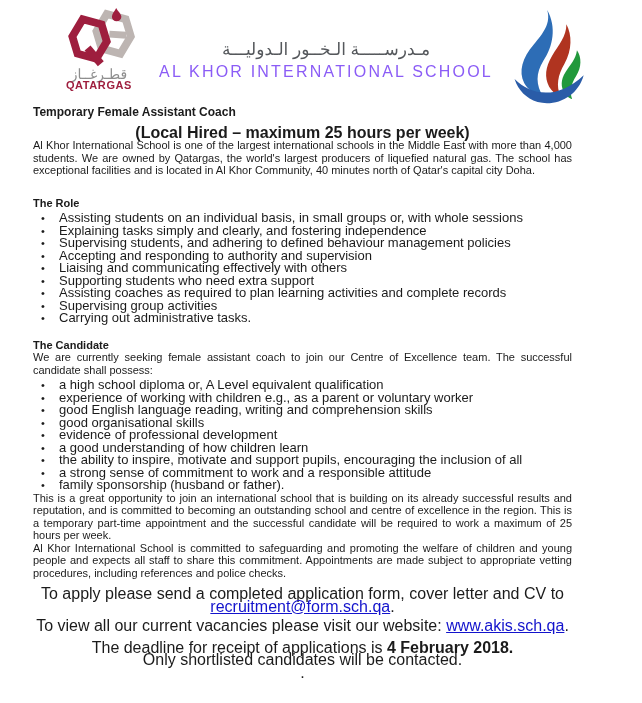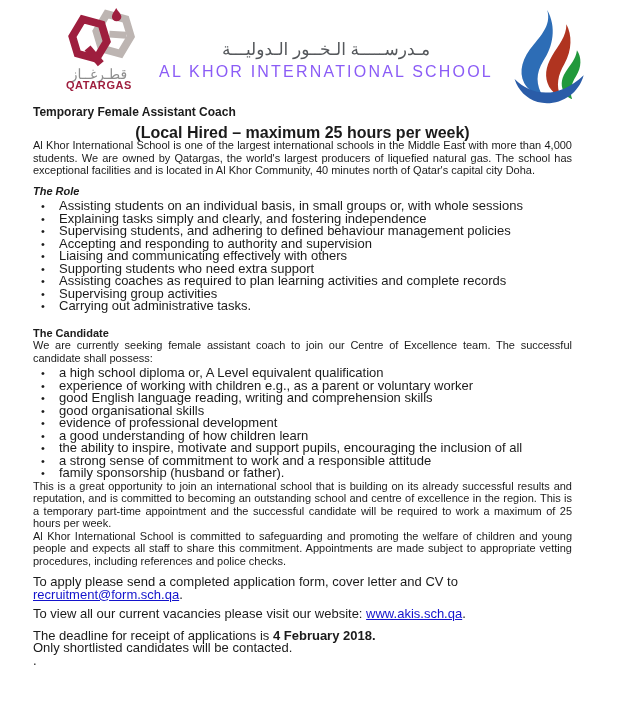--- a/index.html
+++ b/index.html
@@ -32,35 +32,35 @@
     text-align:left;font-weight:bold;font-size:12px;line-height:13px;margin-top:6px;
   }
   .doc-subtitle{
     text-align:center;font-weight:bold;font-size:16px;line-height:13px;margin-top:7px;
   }
   p.just{
     font-size:11px;line-height:12.5px;text-align:justify;margin:0;
   }
   .intro{margin-top:9px;}
   .sec-head{font-size:11px;font-weight:bold;line-height:12.5px;margin:0;}
-  .role-head{margin-top:8px;font-style:italic;}
+  .role-head{margin-top:20px;}
   .cand-head{margin-top:14px;}
   .cand-intro{margin-top:8px;}
   ul.blt{
     list-style:none;margin:3px 0 0 0;padding:0;
   }
   ul.blt li{
     position:relative;font-size:13px;line-height:12.5px;padding-left:26px;margin:0;
   }
   ul.blt li::before{
     content:"\2022";position:absolute;left:8px;top:0;font-size:11px;line-height:12.5px;
   }
   .opportunity{margin-top:10px;}
   .safeguarding{margin-top:13px;}
-  .ctr{font-size:13px;line-height:12.5px;margin:0;}
+  .ctr{font-size:16px;line-height:12.5px;text-align:center;margin:0;}
   .apply-line{margin-top:9px;}
   .view-line{margin-top:7px;}
   .deadline-line{margin-top:9px;}
   .tiny-dot{margin-top:0;}
   a.doclink{color:#1313cc;text-decoration:underline;cursor:pointer;}
   .bold{font-weight:bold;}
 </style>
 </head>
 <body>
 

